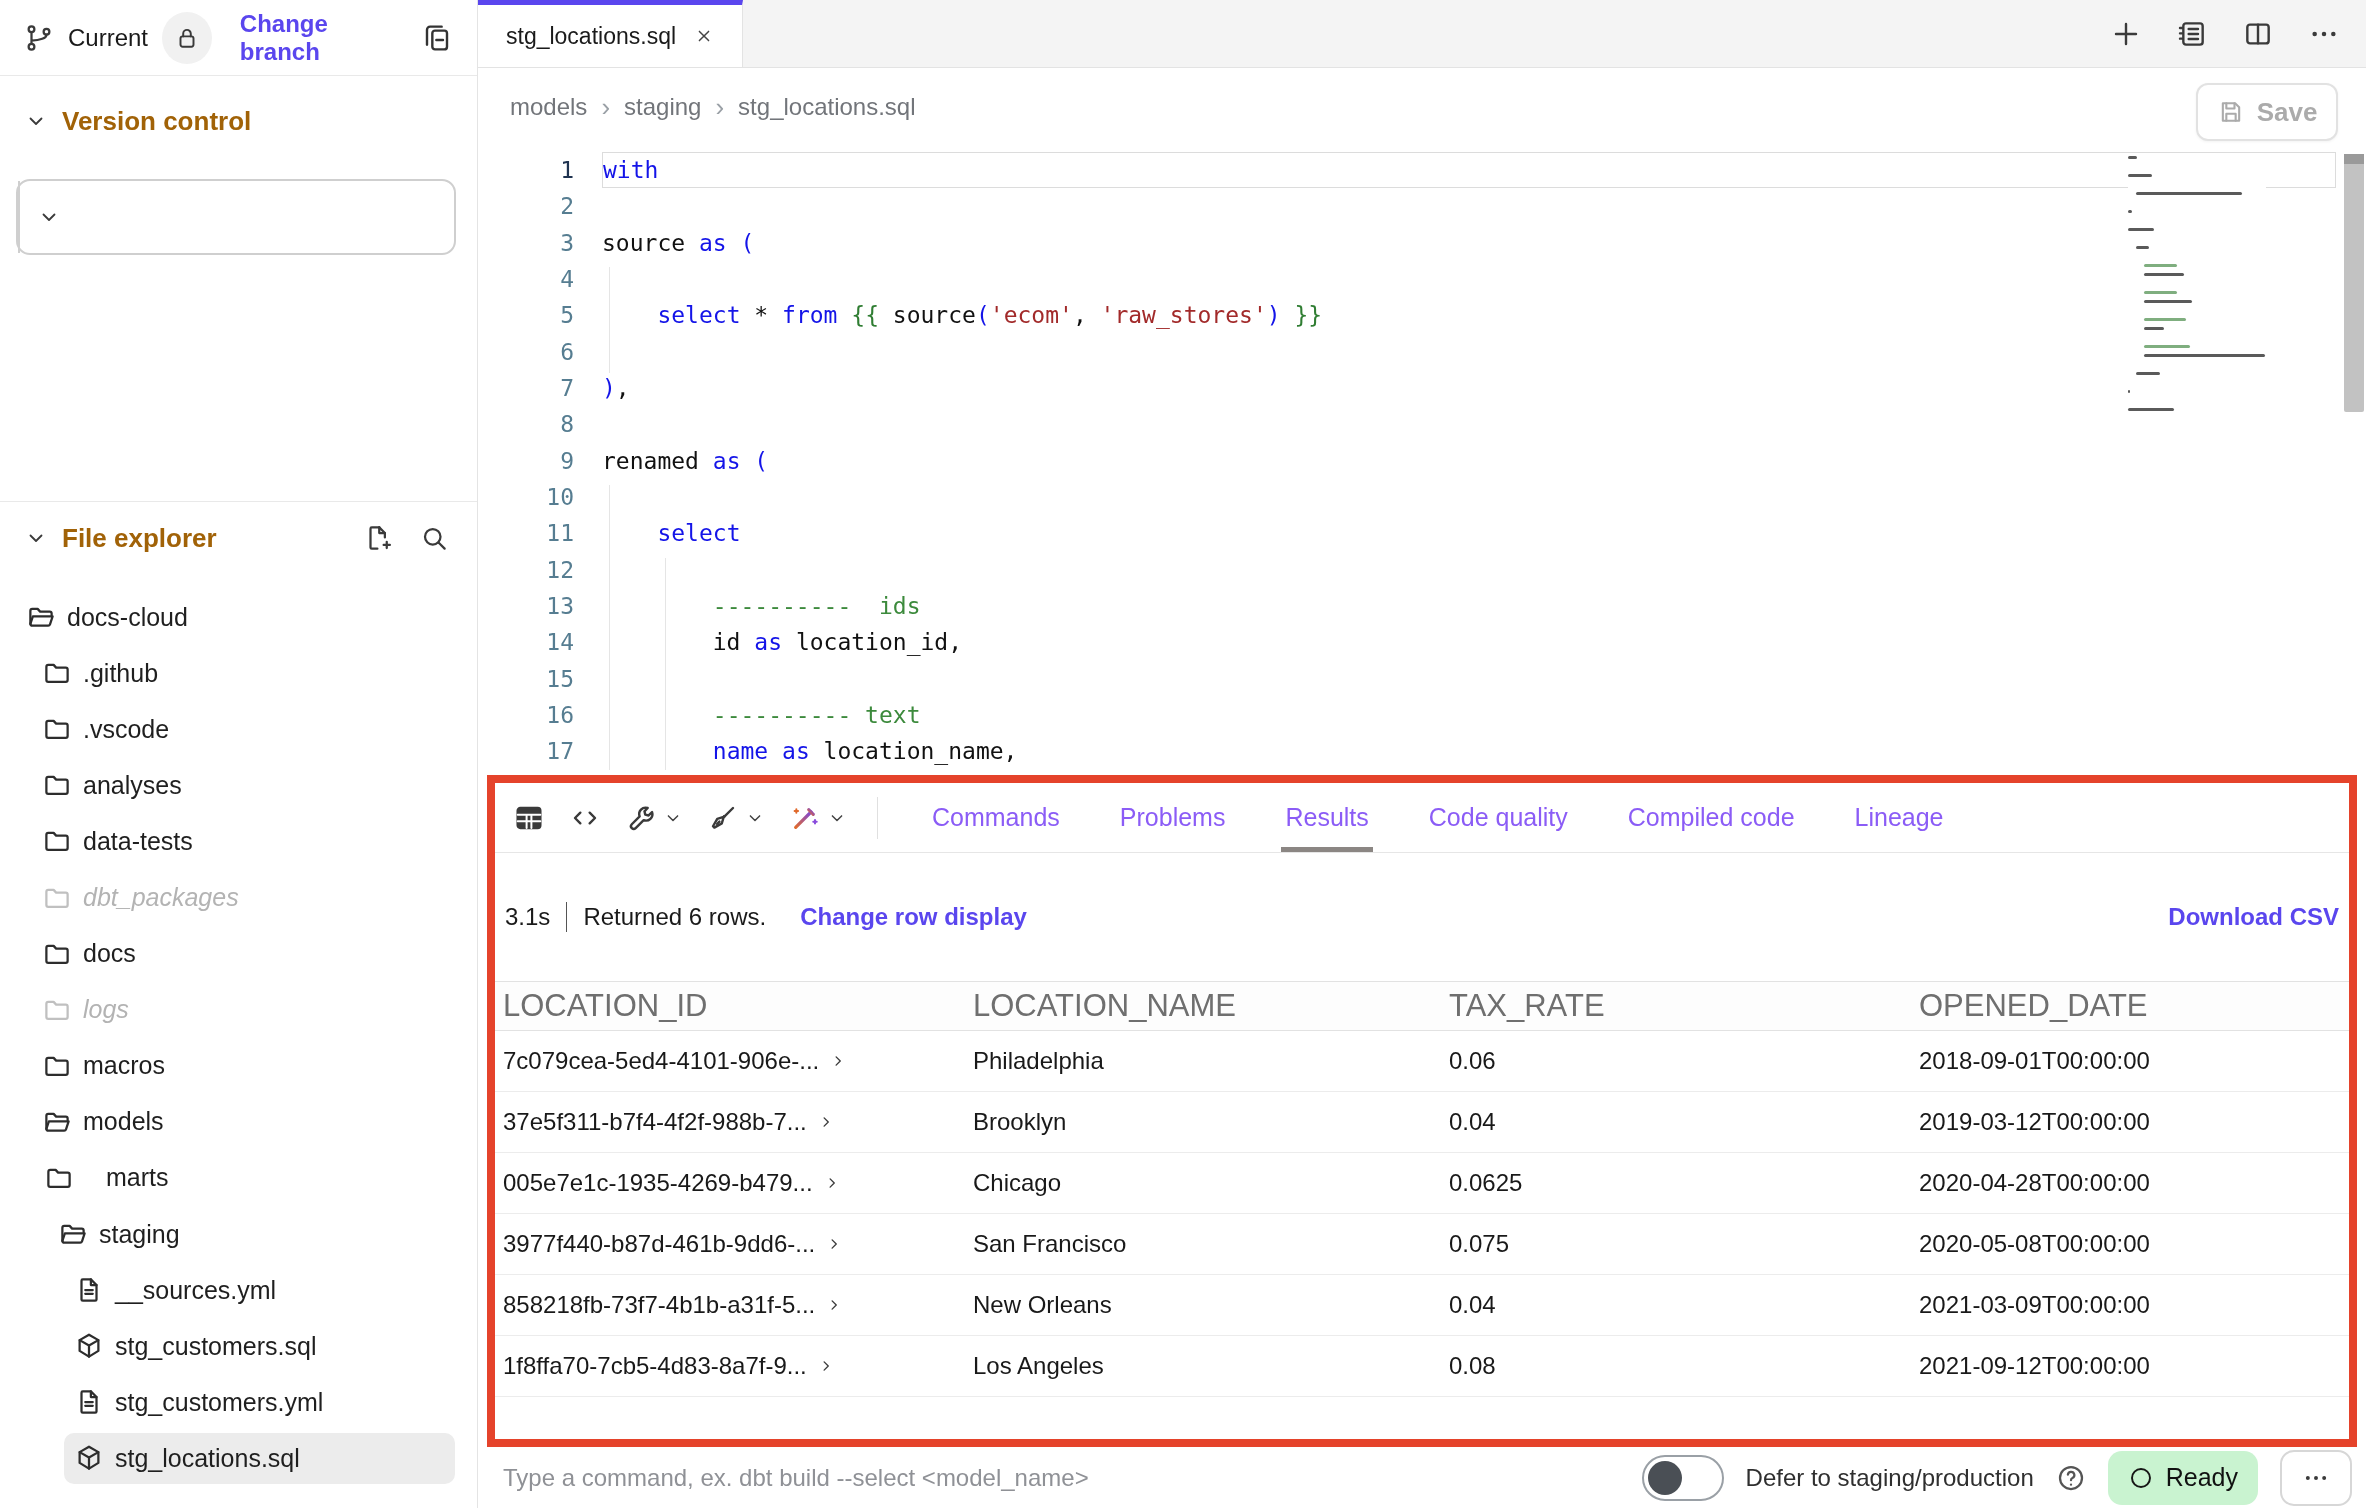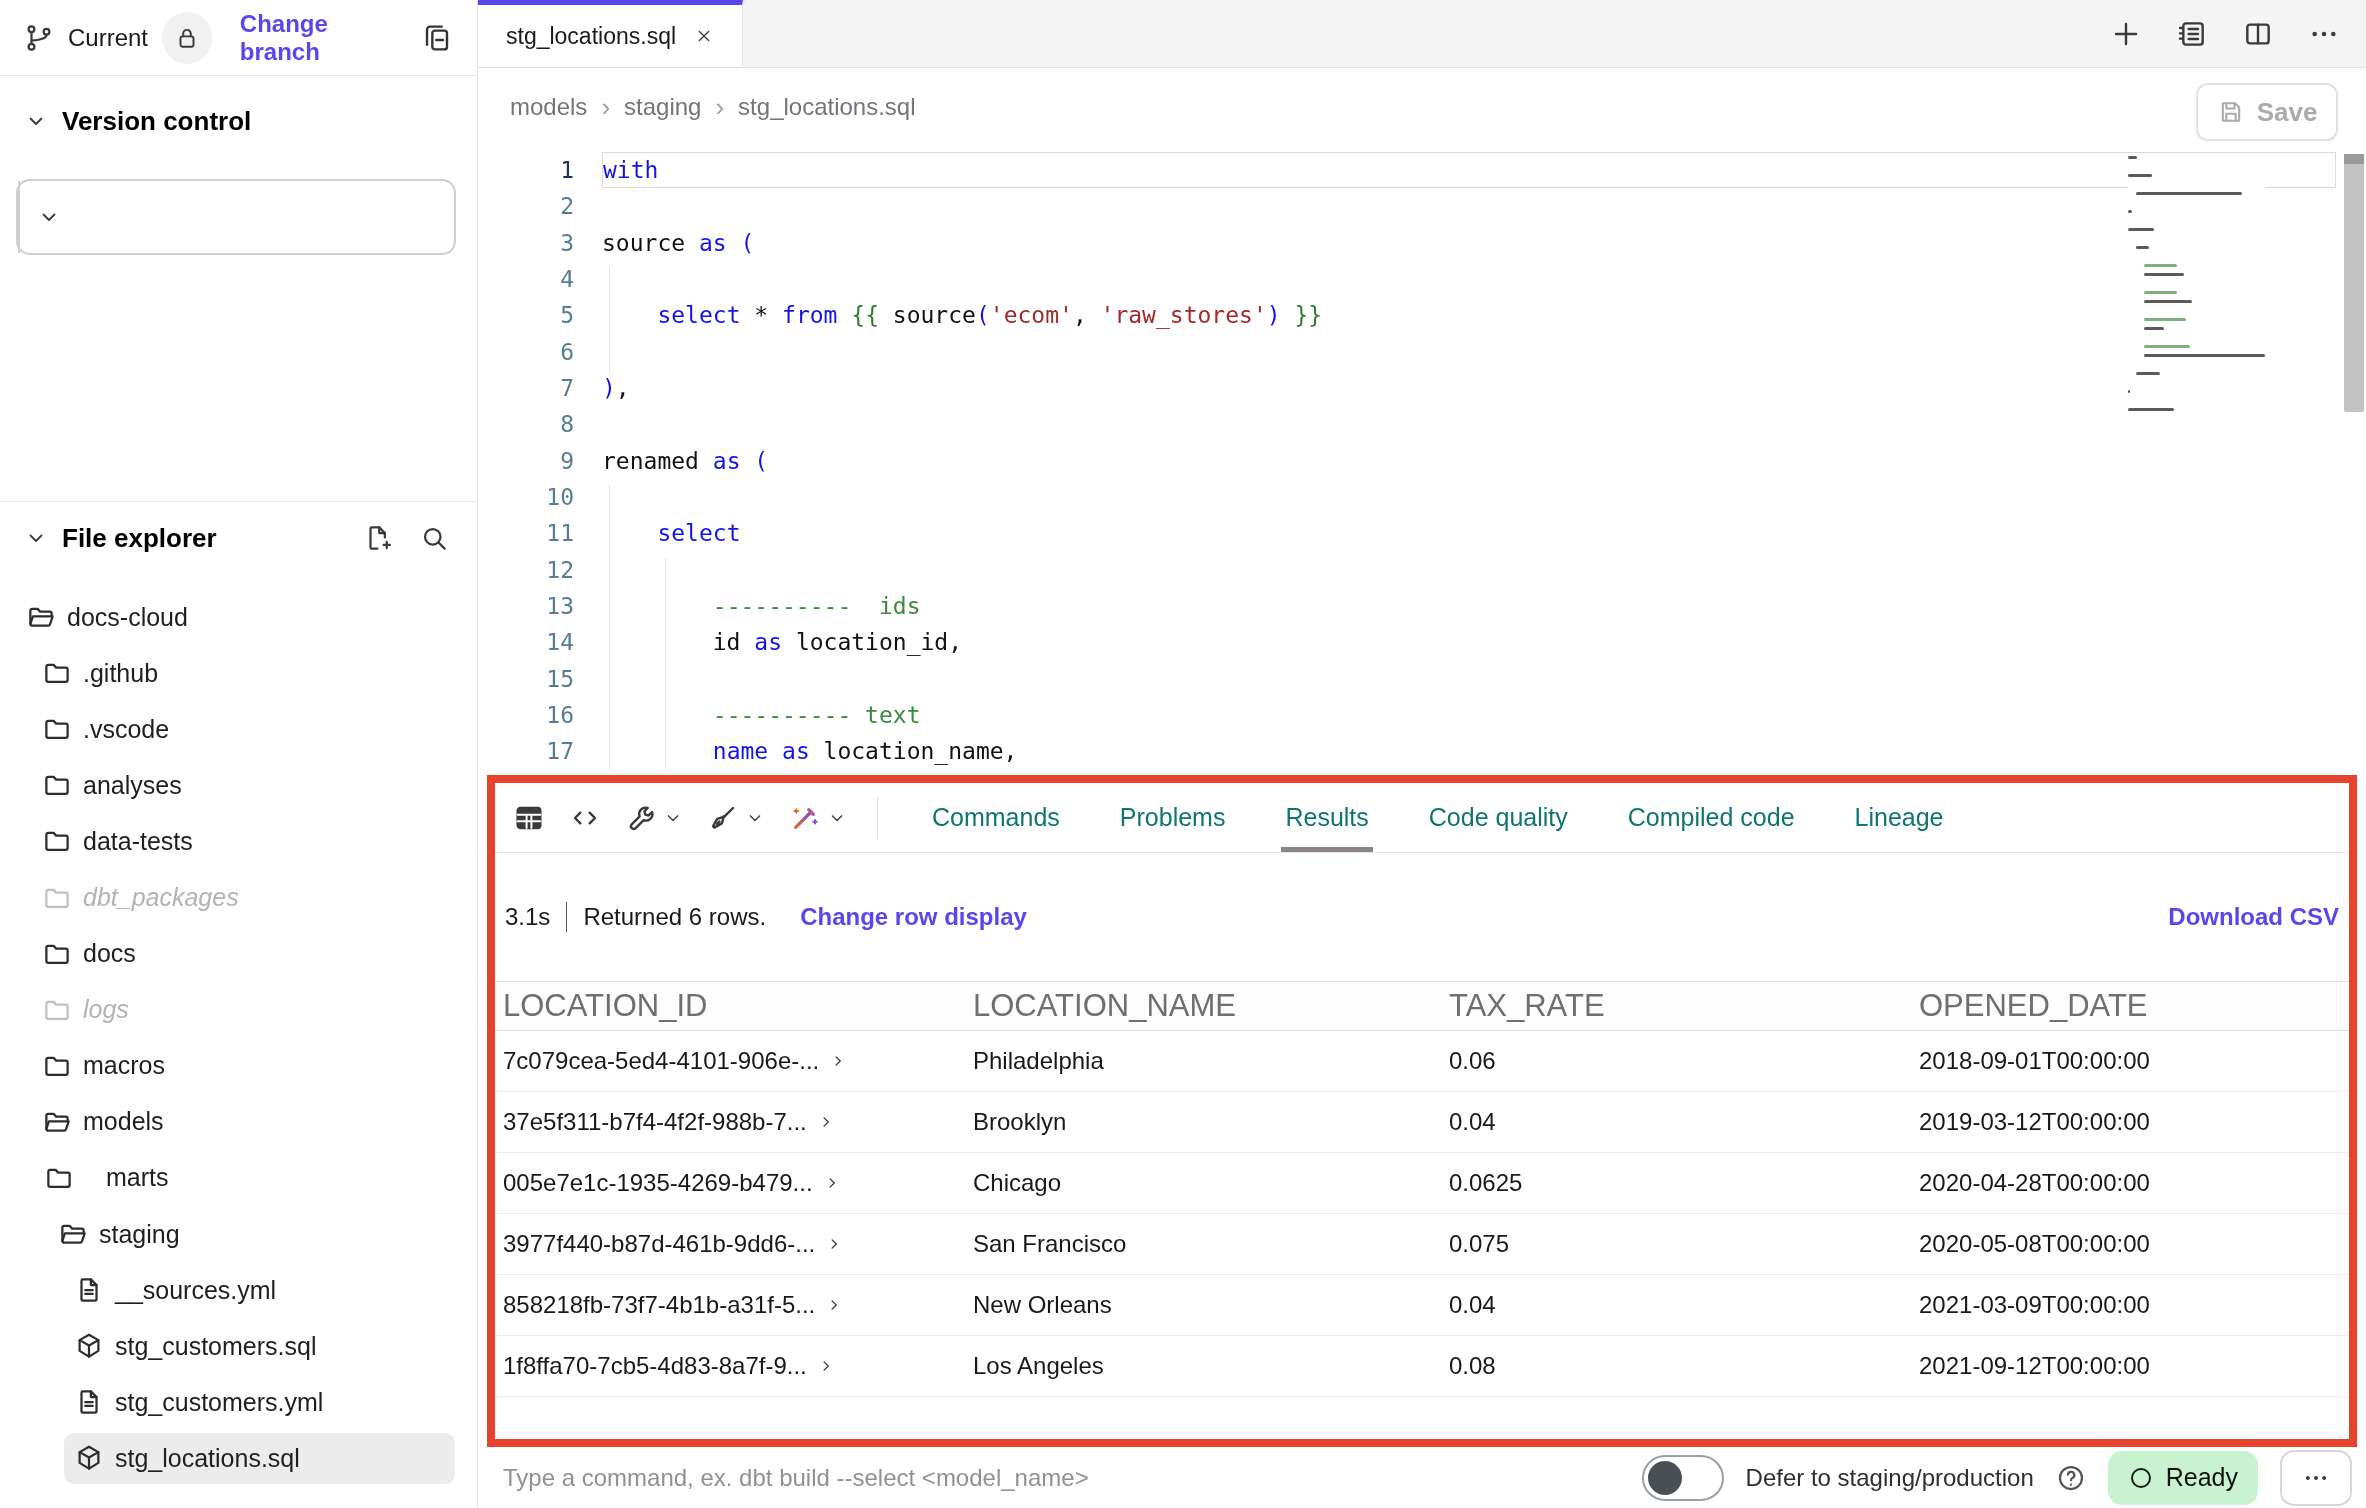--- a/index.html
+++ b/index.html
@@ -9,21 +9,21 @@
   .ic{display:inline-flex;align-items:center;justify-content:center;color:#3a3a3a;}
 
   
   .sidebar{position:absolute;left:0;top:0;width:478px;height:1508px;background:#fff;border-right:1px solid #e4e4e4;box-sizing:border-box;}
   .sb-top{position:absolute;left:0;top:0;width:100%;height:76px;border-bottom:1px solid #e9e9e9;display:flex;align-items:center;padding:0 24px;box-sizing:border-box;gap:14px;}
   .sb-top .cur-label{font-size:24px;color:#1a1a1a;}
   .lock-badge{width:52px;height:52px;border-radius:50%;background:#f1f1f1;display:flex;align-items:center;justify-content:center;color:#333;}
   .change-branch{font-size:24px;font-weight:600;color:var(--c-accent);cursor:pointer;margin-left:14px;}
   .copy-btn{margin-left:auto;color:#333;}
   .vc-header{position:absolute;left:0;top:96px;width:100%;height:50px;display:flex;align-items:center;gap:14px;padding:0 24px;box-sizing:border-box;}
-  .vc-header .ttl,.fe-header .ttl{font-size:26px;font-weight:700;color:#000000;}
+  .vc-header .ttl,.fe-header .ttl{font-size:26px;font-weight:700;color:#a16207;}
   .create-branch{position:absolute;left:16px;top:179px;width:440px;height:76px;border:2px solid #cfcfcf;border-radius:14px;display:flex;align-items:stretch;background:#fff;box-sizing:border-box;}
   .cb-main{flex:1;display:flex;align-items:center;gap:16px;padding-left:26px;font-size:26px;font-weight:600;color:#111;}
   .cb-sep{width:2px;background:#cfcfcf;}
   .cb-chev{width:58px;display:flex;align-items:center;justify-content:center;color:#333;}
   .sb-divider{position:absolute;left:0;top:501px;width:100%;height:1px;background:#e9e9e9;}
   .fe-header{position:absolute;left:0;top:512px;width:100%;height:52px;display:flex;align-items:center;gap:14px;padding:0 28px 0 24px;box-sizing:border-box;}
   .fe-actions{margin-left:auto;display:flex;gap:26px;color:#333;}
   .tree{position:absolute;left:0;top:589px;width:100%;}
   .tree-row{position:relative;height:56.1px;display:flex;align-items:center;gap:11px;box-sizing:border-box;cursor:pointer;}
   .tree-row .tlabel{font-size:25px;color:#1f1f1f;position:relative;z-index:1;}
@@ -65,21 +65,21 @@
   .vscroll{position:absolute;right:2px;top:8px;width:20px;height:258px;background:#c2c2c2;border-radius:2px;}
   .vscroll::before{content:"";position:absolute;left:0;top:0;width:100%;height:10px;background:#9a9a9a;}
 
   
   .panel{position:absolute;left:9px;top:775px;width:1870px;height:672px;border:8px solid var(--c-highlight);background:#fff;box-sizing:border-box;display:flex;flex-direction:column;}
   .panel-toolbar{height:70px;flex:0 0 70px;border-bottom:1px solid #e6e6e6;display:flex;align-items:center;padding-left:18px;box-sizing:border-box;}
   .ptool{display:flex;align-items:center;gap:6px;margin-right:24px;cursor:pointer;color:#2b2b2b;}
   .ptool .chev{color:#444;}
   .ptool-sep{width:1px;height:42px;background:#e0e0e0;margin:0 24px 0 6px;}
   .ptabs{display:flex;height:100%;}
-  .ptab{height:100%;display:flex;align-items:center;padding:0 30px;font-size:25px;color:#0f766e;cursor:pointer;position:relative;}
+  .ptab{height:100%;display:flex;align-items:center;padding:0 30px;font-size:25px;color:#8b5cf6;cursor:pointer;position:relative;}
   .ptab.active::after{content:"";position:absolute;left:26px;right:26px;bottom:0;height:5px;background:#8b8683;}
   .panel-status{height:128px;flex:0 0 128px;display:flex;align-items:center;padding:0 10px;font-size:24px;}
   .ps-time{color:#1a1a1a;}
   .ps-vline{width:1px;height:30px;background:#555;margin:0 16px;}
   .ps-rows{color:#1a1a1a;}
   .ps-link{color:var(--c-accent);font-weight:600;margin-left:34px;cursor:pointer;}
   .ps-dl{margin-left:auto;color:var(--c-accent);font-weight:600;cursor:pointer;}
   .rt-head{display:grid;grid-template-columns:470px 476px 470px 1fr;height:48px;border-top:1px solid #e2e2e2;border-bottom:1px solid #e2e2e2;align-items:center;background:#fdfdfd;}
   .rt-head span{font-size:31px;color:#6f6f6f;padding-left:8px;}
   .rt-row{display:grid;grid-template-columns:470px 476px 470px 1fr;height:60px;border-bottom:1px solid #ececec;align-items:center;}

